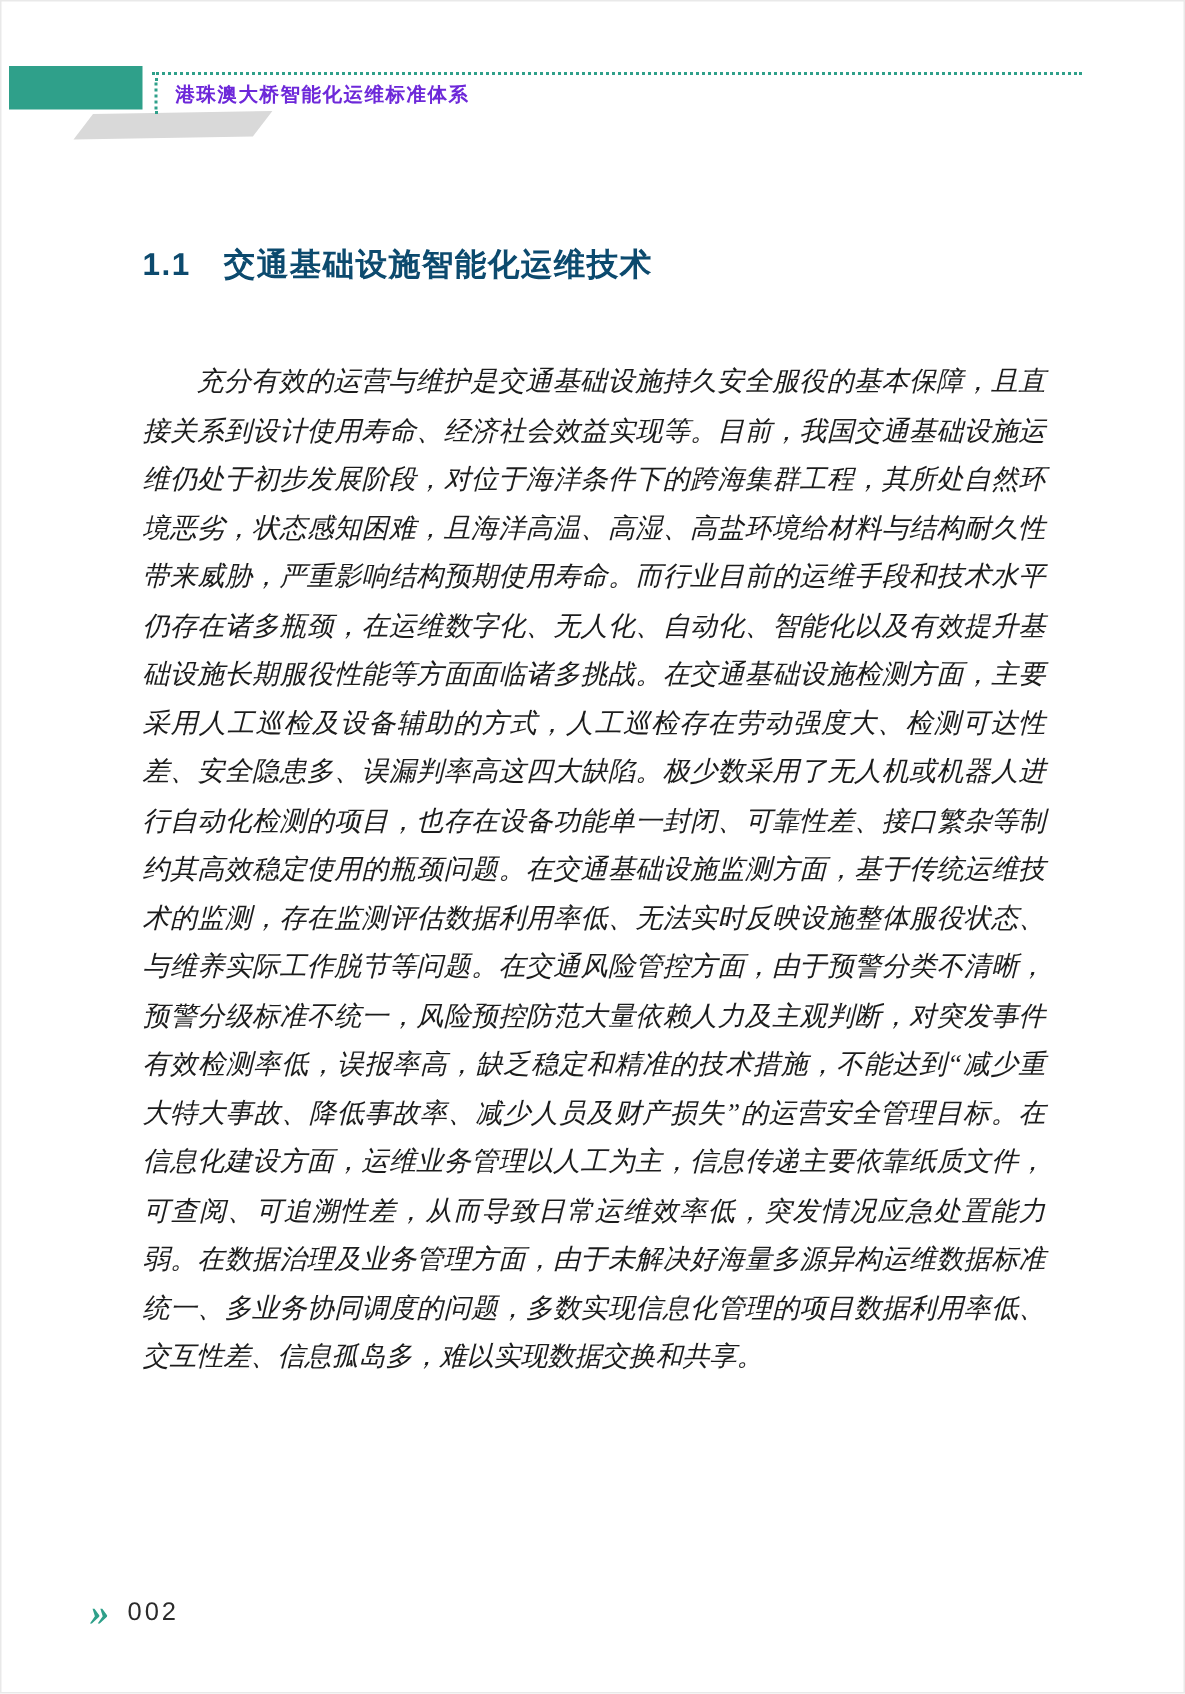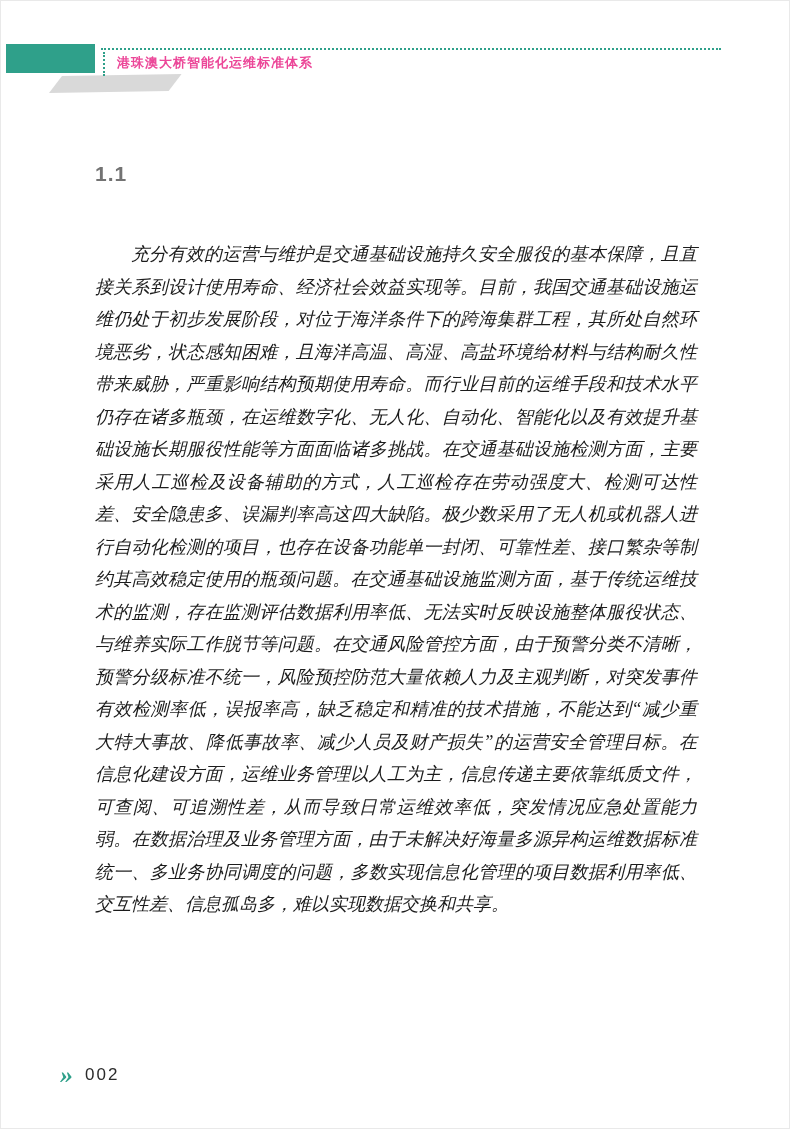--- a/index.html
+++ b/index.html
@@ -40,35 +40,35 @@
     height: 24px; width: 0;
     border-left: 2px dotted #2fa08a;
   }
   .header-title {
     position: absolute;
     left: 117px; top: 54px;
     font-family: "Liberation Sans", sans-serif;
     font-weight: bold;
     font-size: 13px;
     letter-spacing: 1px;
-    color: #ec4899;
+    color: #6d28d9;
     white-space: nowrap;
   }
 
   
   .section-heading {
     position: absolute;
     left: 95px; top: 162px;
     display: flex;
     align-items: baseline;
     gap: 22px;
     font-family: "Liberation Sans", sans-serif;
     font-weight: bold;
     font-size: 21px;
-    color: #737373;
+    color: #0c4a6e;
     letter-spacing: 1px;
   }
 
   
   .body-text {
     position: absolute;
     left: 95px; top: 238px;
     width: 602px;
   }
   .body-text p {
@@ -109,20 +109,21 @@
 <body>
 
 <div class="header-accent-block"></div>
 <div class="header-shadow"></div>
 <div class="header-rule-h"></div>
 <div class="header-rule-v"></div>
 <div class="header-title">港珠澳大桥智能化运维标准体系</div>
 
 <div class="section-heading">
   <span>1.1</span>
+  <span>交通基础设施智能化运维技术</span>
 </div>
 
 <div class="body-text">
   <p>充分有效的运营与维护是交通基础设施持久安全服役的基本保障，且直接关系到设计使用寿命、经济社会效益实现等。目前，我国交通基础设施运维仍处于初步发展阶段，对位于海洋条件下的跨海集群工程，其所处自然环境恶劣，状态感知困难，且海洋高温、高湿、高盐环境给材料与结构耐久性带来威胁，严重影响结构预期使用寿命。而行业目前的运维手段和技术水平仍存在诸多瓶颈，在运维数字化、无人化、自动化、智能化以及有效提升基础设施长期服役性能等方面面临诸多挑战。在交通基础设施检测方面，主要采用人工巡检及设备辅助的方式，人工巡检存在劳动强度大、检测可达性差、安全隐患多、误漏判率高这四大缺陷。极少数采用了无人机或机器人进行自动化检测的项目，也存在设备功能单一封闭、可靠性差、接口繁杂等制约其高效稳定使用的瓶颈问题。在交通基础设施监测方面，基于传统运维技术的监测，存在监测评估数据利用率低、无法实时反映设施整体服役状态、与维养实际工作脱节等问题。在交通风险管控方面，由于预警分类不清晰，预警分级标准不统一，风险预控防范大量依赖人力及主观判断，对突发事件有效检测率低，误报率高，缺乏稳定和精准的技术措施，不能达到“减少重大特大事故、降低事故率、减少人员及财产损失”的运营安全管理目标。在信息化建设方面，运维业务管理以人工为主，信息传递主要依靠纸质文件，可查阅、可追溯性差，从而导致日常运维效率低，突发情况应急处置能力弱。在数据治理及业务管理方面，由于未解决好海量多源异构运维数据标准统一、多业务协同调度的问题，多数实现信息化管理的项目数据利用率低、交互性差、信息孤岛多，难以实现数据交换和共享。</p>
 </div>
 
 <div class="footer">
   <span class="footer-marker">»</span>
   <span class="page-number">002</span>
 </div>

